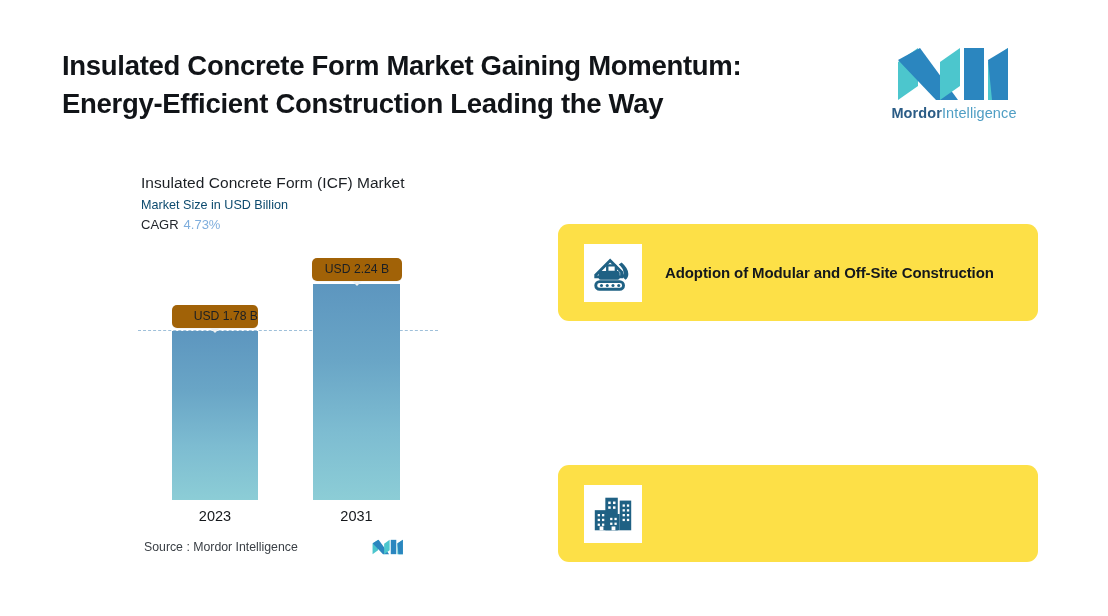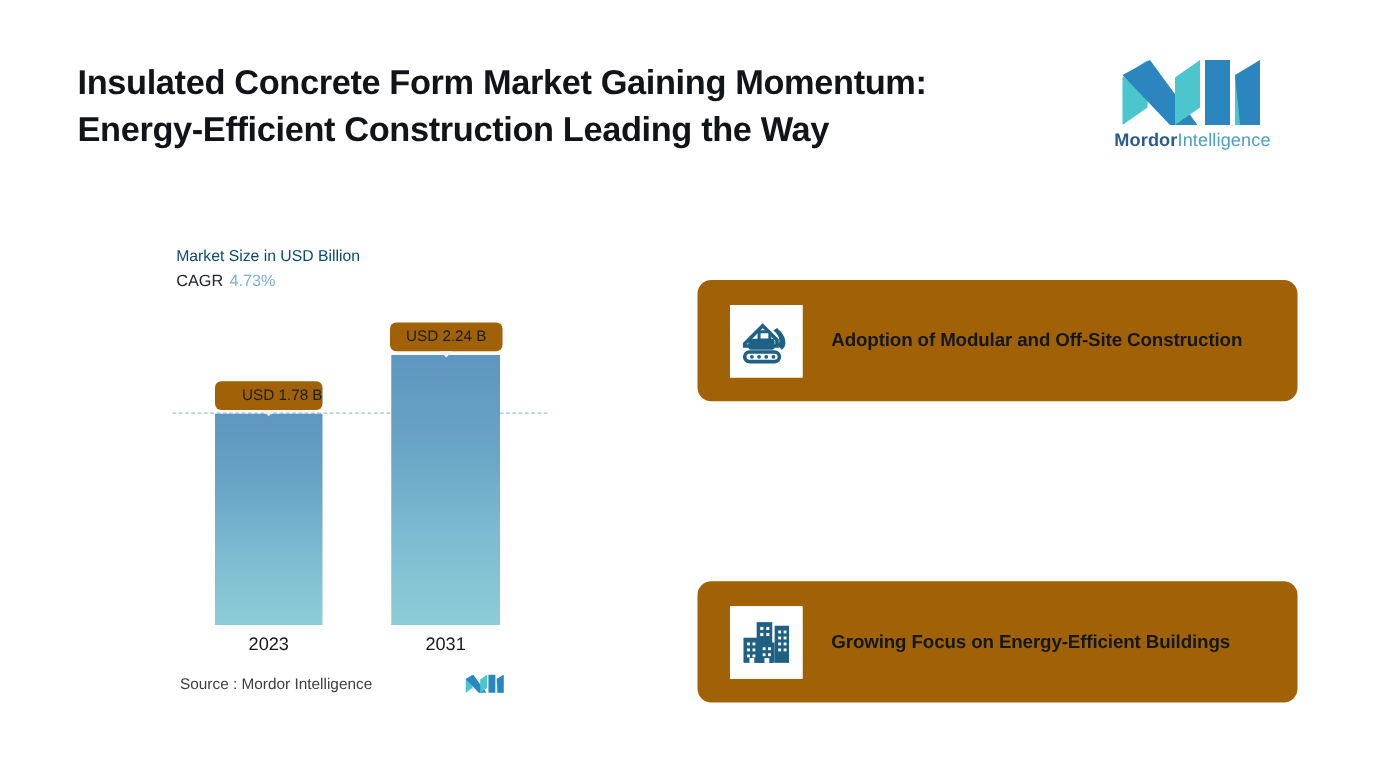--- a/index.html
+++ b/index.html
@@ -130,21 +130,21 @@
   .source-logo { position: absolute; left: 372px; top: 536px; width: 32px; height: 22px; }
 
   
   .cards { position: absolute; left: 558px; top: 0; width: 480px; height: 616px; }
 
   .card {
     position: absolute;
     left: 0;
     width: 480px;
     height: 97px;
-    background: #a16207;
+    background: #fde047;
     border-radius: 11px;
     display: flex;
     align-items: center;
   }
   .card-1 { top: 224px; }
   .card-2 { top: 343px; }
   .card-3 { top: 465px; }
 
   .card-icon {
     width: 58px; height: 58px;
@@ -184,20 +184,21 @@
       <polygon points="68,0 88,0 88,52 68,52" fill="#2b86bf"></polygon>
       <polygon points="92,52 92,14 112,0 112,52" fill="#4cc6cd"></polygon>
       <polygon points="92,12 112,0 112,52 96,52" fill="#2b86bf"></polygon>
     </svg>
     <span class="brand-word">
       <span class="b1">Mordor</span><span class="b2">Intelligence</span>
     </span>
   </div>
 
   <div class="chart-wrap">
+    <div class="chart-title">Insulated Concrete Form (ICF) Market</div>
     <div class="chart-sub">Market Size in USD Billion</div>
     <div class="chart-cagr">
       <span>CAGR</span><span class="cagr-val">4.73%</span>
     </div>
 
     <div class="plot">
       <div class="dashline"></div>
 
       <div class="bar bar-2026"></div>
       <div class="bar bar-2031"></div>
@@ -268,17 +269,16 @@
               <rect x="12.5" y="34" width="2.4" height="2.4"></rect>
             <rect x="21" y="28" width="2.4" height="2.4"></rect>
               <rect x="25.5" y="28" width="2.4" height="2.4"></rect>
             <rect x="21" y="33" width="2.4" height="2.4"></rect>
               <rect x="25.5" y="33" width="2.4" height="2.4"></rect>
             <rect x="22.5" y="37" width="4" height="4"></rect>
             <rect x="10" y="37" width="4" height="4"></rect>
           </g>
         </svg>
       </div>
-      <div class="card-text">Growing Focus on Energy-Efficient Buildings</div>
     </div>
 
   </div>
 </div>
 
 </body></html>

